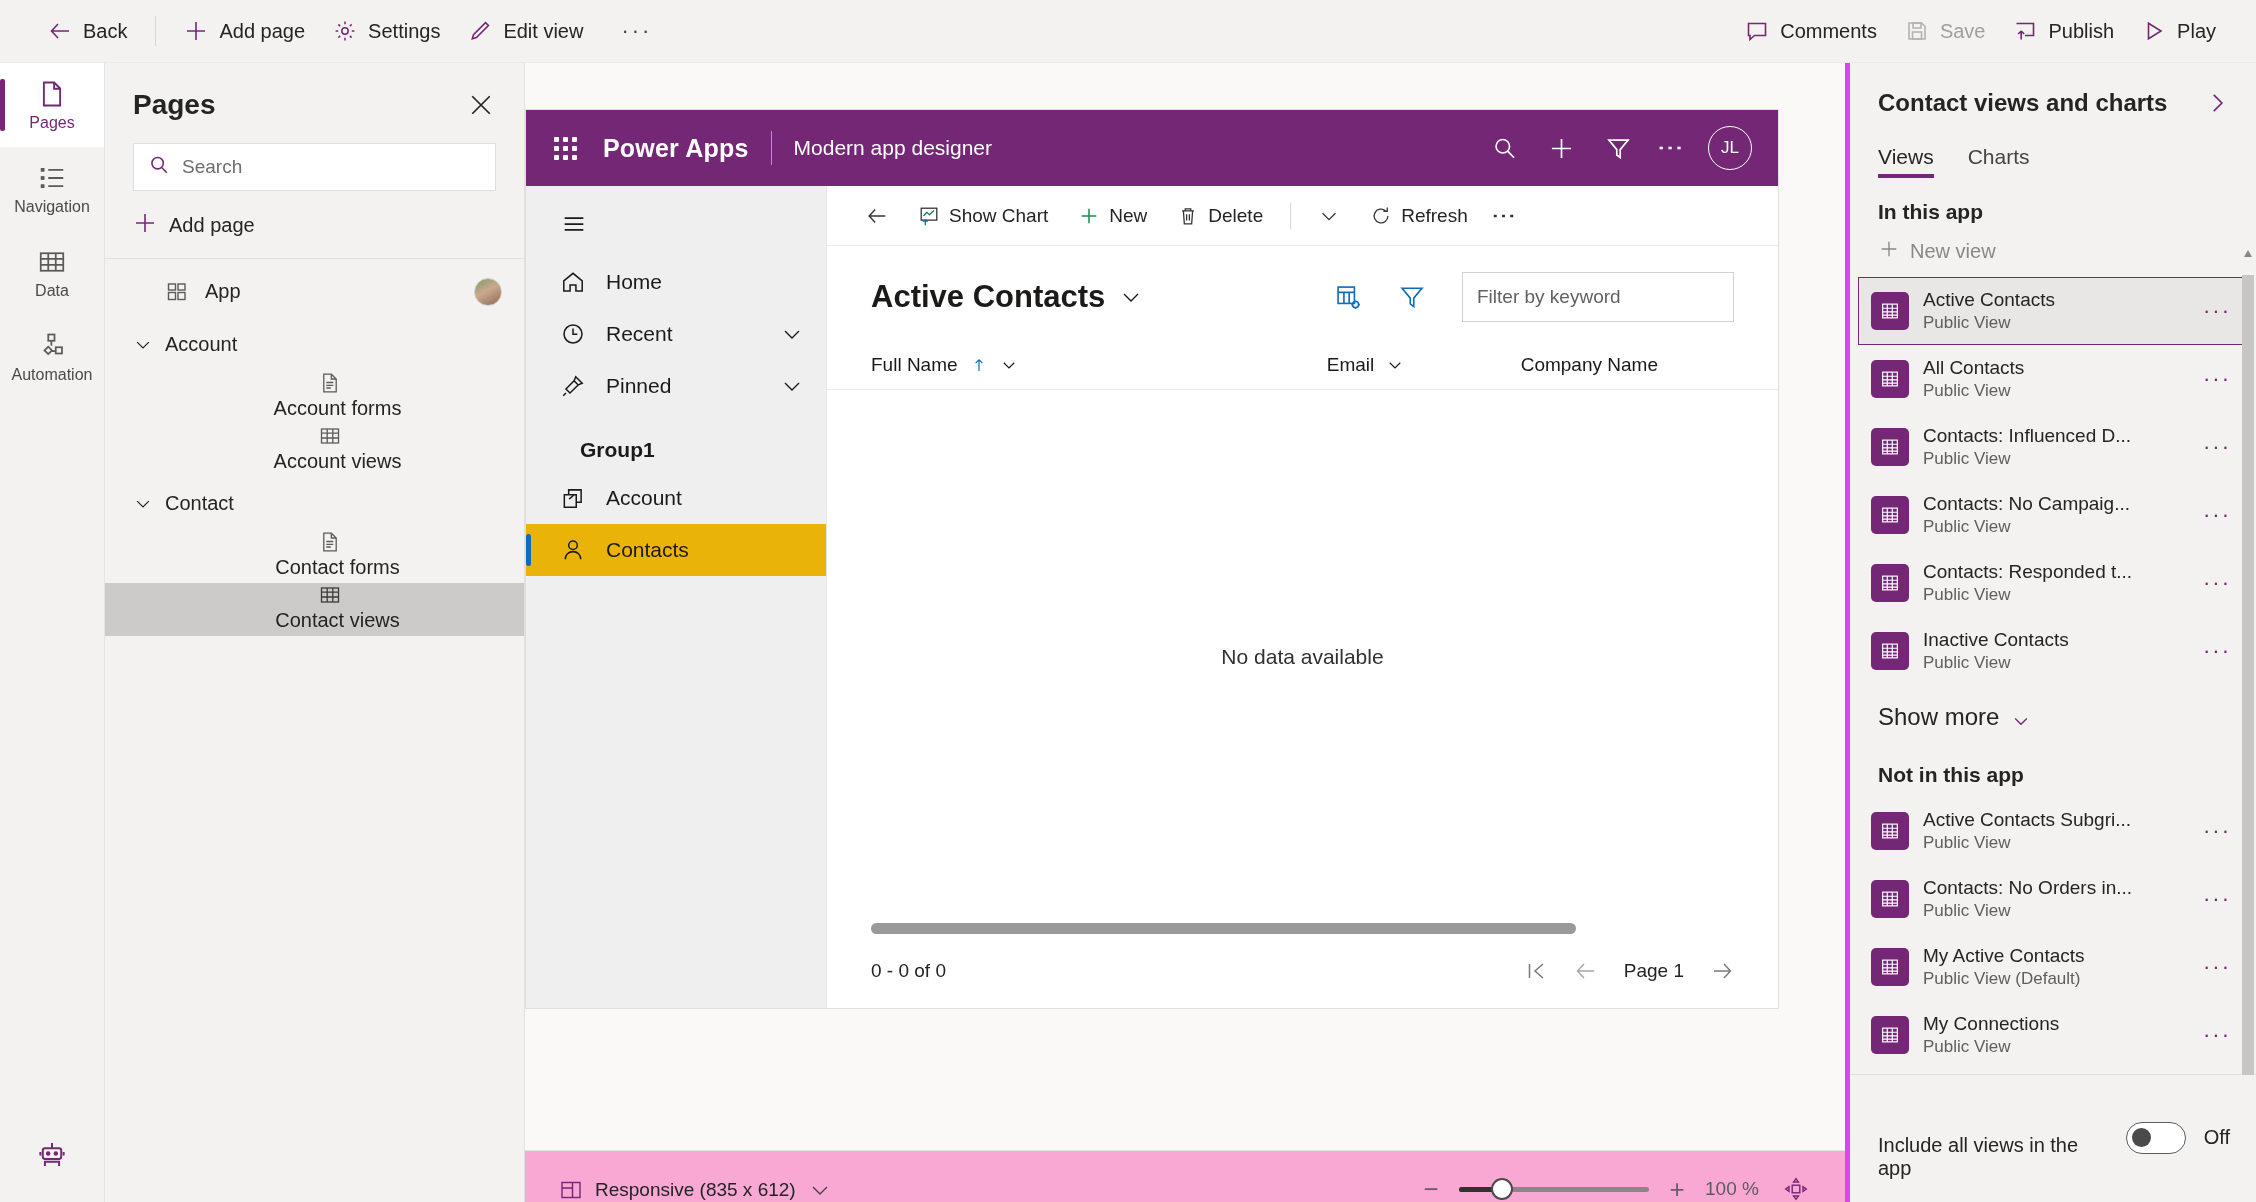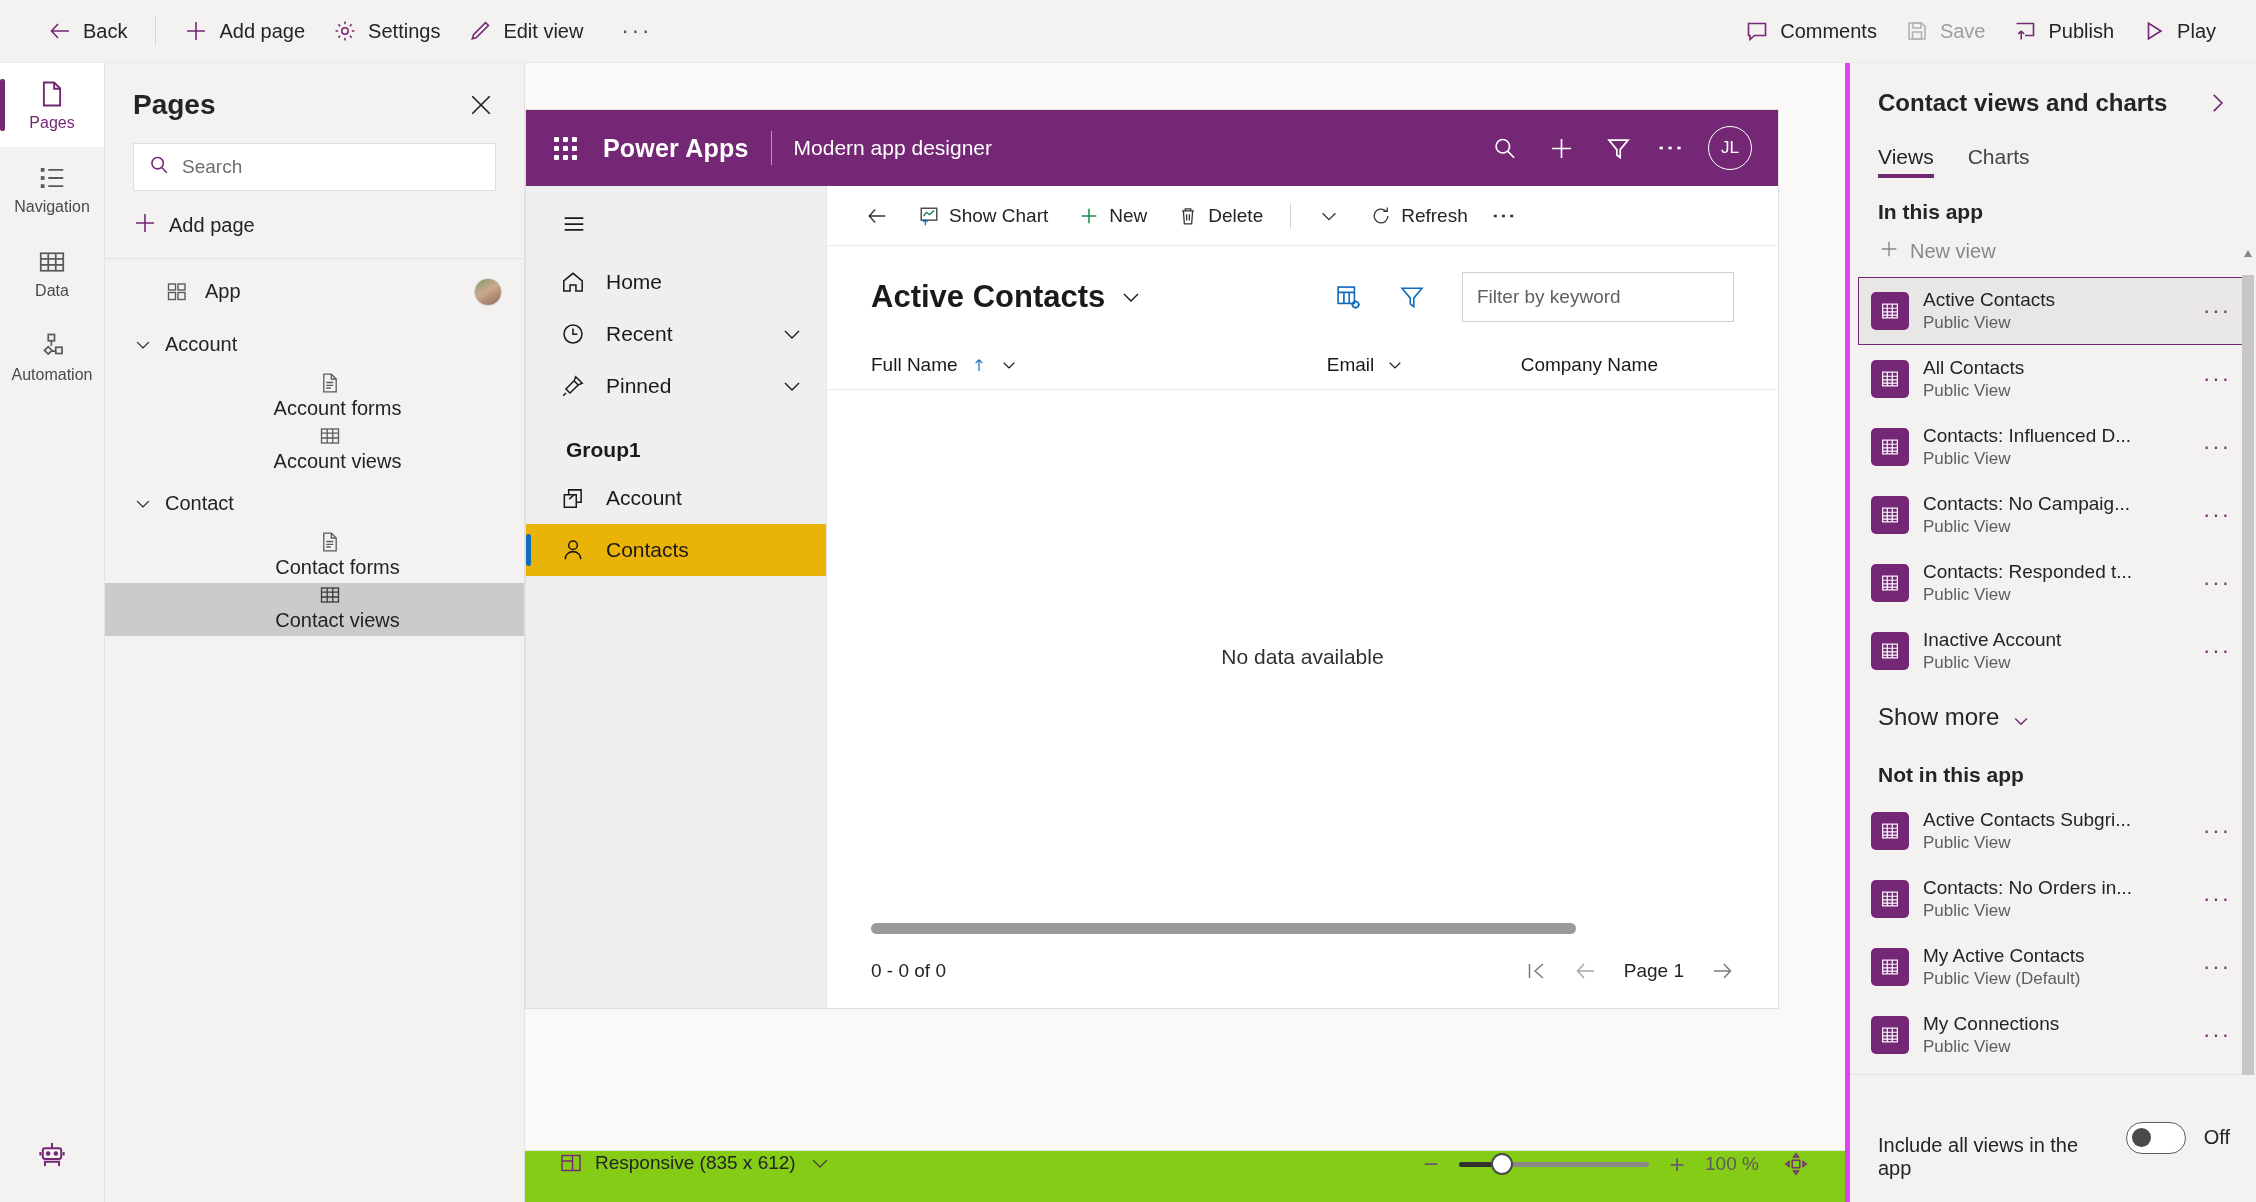--- a/index.html
+++ b/index.html
@@ -155,21 +155,21 @@
   }
   .nav-row.active { background: #eab308; }
   .nav-row.active::before {
     content: ""; position: absolute; left: 0; top: 10px; bottom: 10px;
     width: 5px; background: #0f6cbd; border-radius: 3px;
   }
   .nav-row .nic { width: 28px; flex: 0 0 28px; margin-right: 18px; }
   .nav-row .nic svg { width: 26px; height: 26px; display: block; }
   .nav-row .ncv { margin-left: auto; }
   .nav-row .ncv svg { width: 24px; height: 24px; display: block; }
-  .nav-group { padding: 26px 0 10px 40px; font-size: 21px; font-weight: 600; color: #1b1a19; }
+  .nav-group { padding: 26px 0 10px 54px; font-size: 21px; font-weight: 600; color: #1b1a19; }
 
   
   .pa-main { flex: 1; display: flex; flex-direction: column; min-width: 0; background: #fff; border-left: 1px solid #e8e6e4; }
   .cmdbar {
     height: 60px; flex: 0 0 60px; display: flex; align-items: center;
     padding: 0 18px 0 26px; border-bottom: 1px solid #edebe9; gap: 4px;
   }
   .cmd {
     display: flex; align-items: center; gap: 9px; height: 42px; padding: 0 13px;
     font-size: 19px; color: #242424; cursor: pointer; white-space: nowrap;
@@ -208,23 +208,23 @@
     height: 74px; flex: 0 0 74px; display: flex; align-items: center;
     padding: 0 44px; font-size: 19px; color: #242424;
   }
   .pager { margin-left: auto; display: flex; align-items: center; gap: 26px; color: #605e5c; }
   .pager .pi { width: 24px; height: 24px; cursor: pointer; }
   .pager .pi svg { width: 24px; height: 24px; display: block; }
   .pager .pg { font-size: 19px; color: #242424; }
 
   
   .statusbar {
-    height: 52px; flex: 0 0 52px; background: #84cc16;
+    height: 52px; flex: 0 0 52px; background: #f9a8d4;
     border-top: 1px solid #e6e4e2;
-    display: flex; align-items: flex-start; padding: 0 36px 0 34px;
+    display: flex; align-items: flex-end; padding: 16px 36px 0 34px;
   }
   .sb-left { display: flex; align-items: center; gap: 12px; font-size: 19px; color: #242424; cursor: pointer; }
   .sb-left svg { width: 24px; height: 24px; display: block; }
   .sb-right { margin-left: auto; display: flex; align-items: center; gap: 16px; }
   .zoom-minus, .zoom-plus { font-size: 26px; color: #6b5b72; cursor: pointer; line-height: 1; width: 24px; text-align: center; }
   .slider { width: 190px; height: 24px; position: relative; cursor: pointer; }
   .slider .trk { position: absolute; left: 0; right: 0; top: 10px; height: 5px; background: #8a8886; border-radius: 3px; }
   .slider .fill { position: absolute; left: 0; width: 42px; top: 10px; height: 5px; background: #323130; border-radius: 3px; }
   .slider .knob {
     position: absolute; left: 32px; top: 1px; width: 22px; height: 22px;
@@ -959,21 +959,21 @@
         </div>
 
         <div class="view-item">
           <span class="vi-ico">
             <svg viewBox="0 0 24 24" fill="none" stroke="#fff" stroke-width="1.3">
                 <rect x="4" y="4.5" width="16" height="15"></rect>
                 <path d="M4 9h16M4 13h16M4 16.5h16M9 4.5v15M14.5 4.5v15"></path>
               </svg>
           </span>
           <span class="vi-txt">
-            <span class="vi-name" style="display:block">Inactive Account</span>
+            <span class="vi-name" style="display:block">Inactive Contacts</span>
             <span class="vi-sub" style="display:block">Public View</span>
           </span>
           <span class="vi-more">···</span>
         </div>
 
         <div class="showmore">
           <span>Show more</span>
           <span>
             <svg viewBox="0 0 24 24" fill="none" stroke="#742774" stroke-width="1.6">
                 <path d="M5 9 12 16 19 9"></path>

